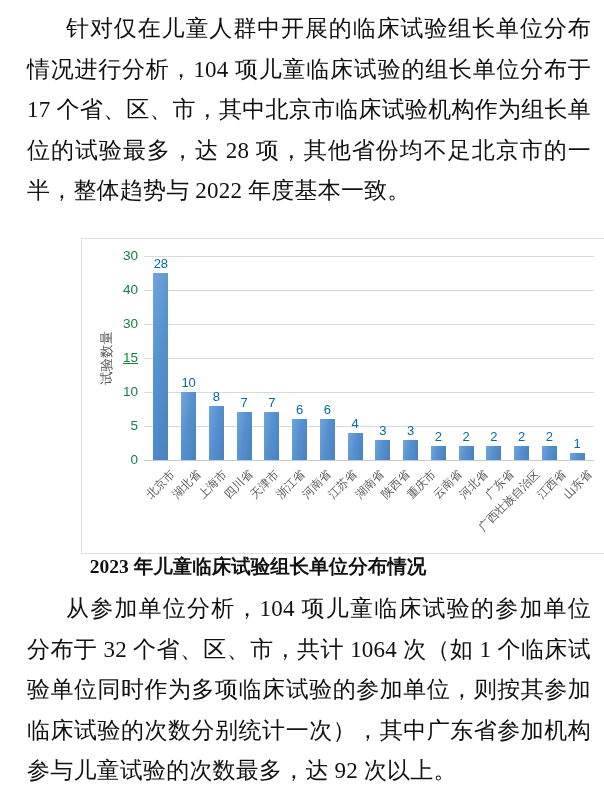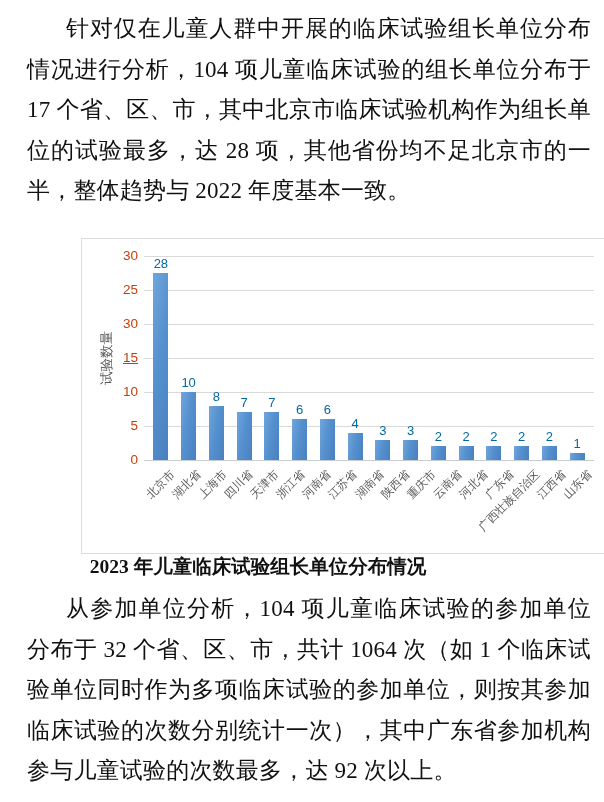--- a/index.html
+++ b/index.html
@@ -42,21 +42,21 @@
   }
   .bar-value-label{
     font-size:13px;color:#0369a1;line-height:15px;margin-bottom:2px;
   }
   .bar{
     width:15px;
     background:linear-gradient(100deg,#72a5dc 0%,#5591cf 45%,#4a80be 100%);
   }
   .y-tick-label{
     position:absolute;left:0;width:56px;text-align:right;
-    font-size:13.5px;color:#c2410c;line-height:16px;
+    font-size:13.5px;color:#15803d;line-height:16px;
   }
   .y-title-anchor{position:absolute;left:25px;top:119px;width:0;height:0;}
   .y-title{
     position:absolute;white-space:nowrap;font-size:13.5px;color:#595959;
     transform:translate(-50%,-50%) rotate(-90deg);
   }
   .x-category-label{
     position:absolute;top:228px;white-space:nowrap;
     font-size:11.5px;color:#595959;
     transform:rotate(-45deg);transform-origin:top right;
@@ -144,21 +144,21 @@
           <div class="bar-value-label">1</div>
           <div class="bar" style="height: 6.8px;"></div>
         </div>
       </div>
   </div>
 <div class="y-tick-label" style="top: 213px;">0</div>
     <div class="y-tick-label" style="top: 179px;">5</div>
     <div class="y-tick-label" style="top: 145px;">10</div>
     <div class="y-tick-label" style="top: 111px; text-decoration: underline;">15</div>
     <div class="y-tick-label" style="top: 77px;">30</div>
-    <div class="y-tick-label" style="top: 43px;">25</div>
+    <div class="y-tick-label" style="top: 43px;">40</div>
     <div class="y-tick-label" style="top: 9px;">30</div>
     <div class="x-category-label" style="right: 439.941px;">北京市</div>
     <div class="x-category-label" style="right: 413.824px;">湖北省</div>
     <div class="x-category-label" style="right: 387.706px;">上海市</div>
     <div class="x-category-label" style="right: 361.588px;">四川省</div>
     <div class="x-category-label" style="right: 335.471px;">天津市</div>
     <div class="x-category-label" style="right: 309.353px;">浙江省</div>
     <div class="x-category-label" style="right: 283.235px;">河南省</div>
     <div class="x-category-label" style="right: 257.118px;">江苏省</div>
     <div class="x-category-label" style="right: 231px;">湖南省</div>

